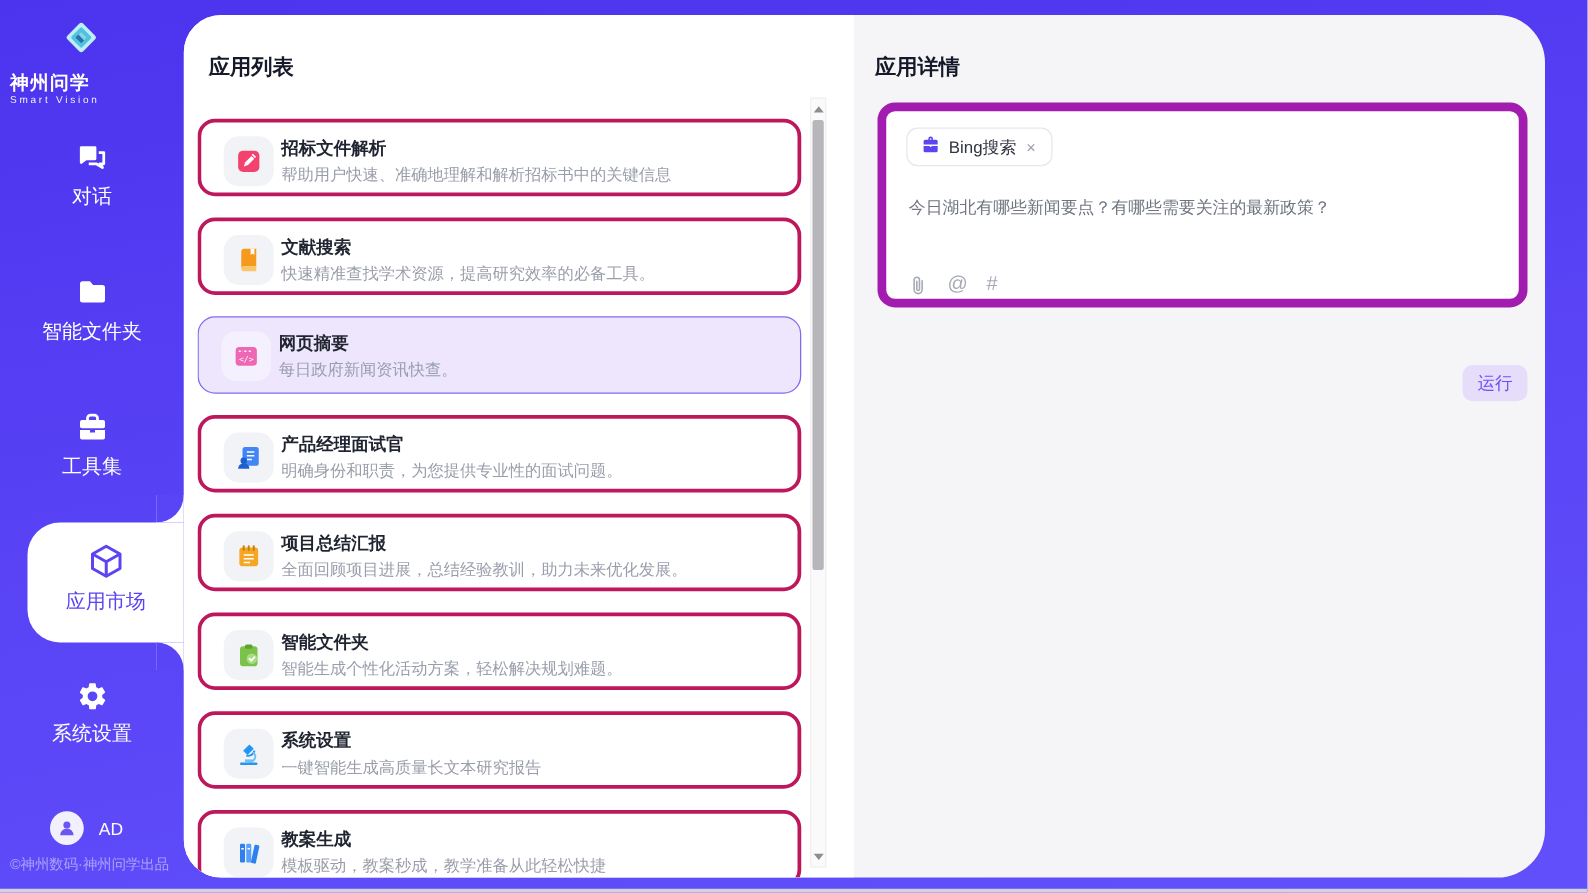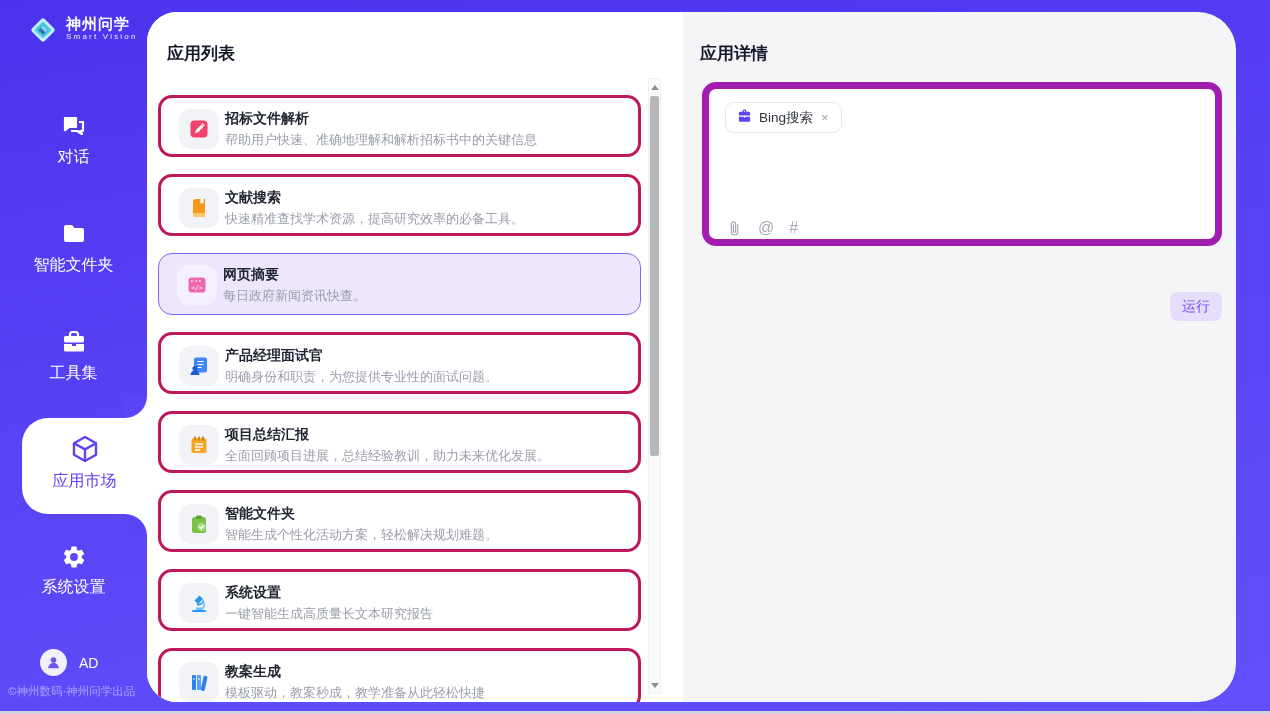--- a/index.html
+++ b/index.html
@@ -4,21 +4,21 @@
 <style>
   * { margin:0; padding:0; box-sizing:border-box; }
   html,body { width:1270px; height:714px; overflow:hidden; }
   body {
     font-family:"Liberation Sans","DejaVu Sans",sans-serif;
     background:linear-gradient(170deg,#4c33ee 0%,#5a45f6 55%,#6150fb 100%);
     position:relative; color:#1f2430;
   }
   
   .sidebar { position:absolute; left:0; top:0; width:147px; height:714px; }
-  .logo { position:absolute; left:28px; top:15px; display:flex; align-items:flex-start; gap:8px; }
+  .logo { position:absolute; left:8px; top:15px; display:flex; align-items:flex-end; gap:8px;flex-direction:column; }
   .logo-texts { display:flex; flex-direction:column; }
   .logo-name { color:#fff; font-size:15px; font-weight:bold; letter-spacing:1px; line-height:17px;}
   .logo-sub { color:rgba(255,255,255,.92); font-size:8px; letter-spacing:2.2px; }
   .nav-item { position:absolute; left:0; width:147px; text-align:center; cursor:pointer; }
   .nav-icon { display:flex; justify-content:center; }
   .nav-label { color:#fff; font-size:16px; margin-top:7px; }
   .nav-label.underlined { }
   .nav-chat { top:112px; } .nav-folder { top:220px; } .nav-tools { top:328px; }
   .nav-settings { top:544px; }
   
@@ -289,20 +289,21 @@
         <span>
           <svg width="15" height="15" viewBox="0 0 24 24" fill="#5b45f0">
             <path d="M9 6V5a3 3 0 0 1 3-3 3 3 0 0 1 3 3v1h4a2 2 0 0 1 2 2v4H3V8a2 2 0 0 1 2-2h4zm2 0h2V5a1 1 0 0 0-2 0v1z"></path>
             <path d="M3 14h8v1.5h2V14h8v6a2 2 0 0 1-2 2H5a2 2 0 0 1-2-2v-6z"></path>
           </svg>
         </span>
         <span class="tool-tag-label">Bing搜索</span>
         <span class="tag-close">×</span>
       </div>
 
+      <div class="prompt-text">今日湖北有哪些新闻要点？有哪些需要关注的最新政策？</div>
 
       <div class="input-toolbar">
         <span class="tb-icon">
           <svg width="17" height="17" viewBox="0 0 24 24" fill="none" stroke="#a6aab4" stroke-width="1.8" stroke-linecap="round">
             <path d="M16.5 6.5v10a4.5 4.5 0 0 1-9 0V5.5a3 3 0 0 1 6 0V16a1.5 1.5 0 0 1-3 0V7"></path>
           </svg>
         </span>
         <span class="tb-icon">@</span>
         <span class="tb-icon">#</span>
       </div>

